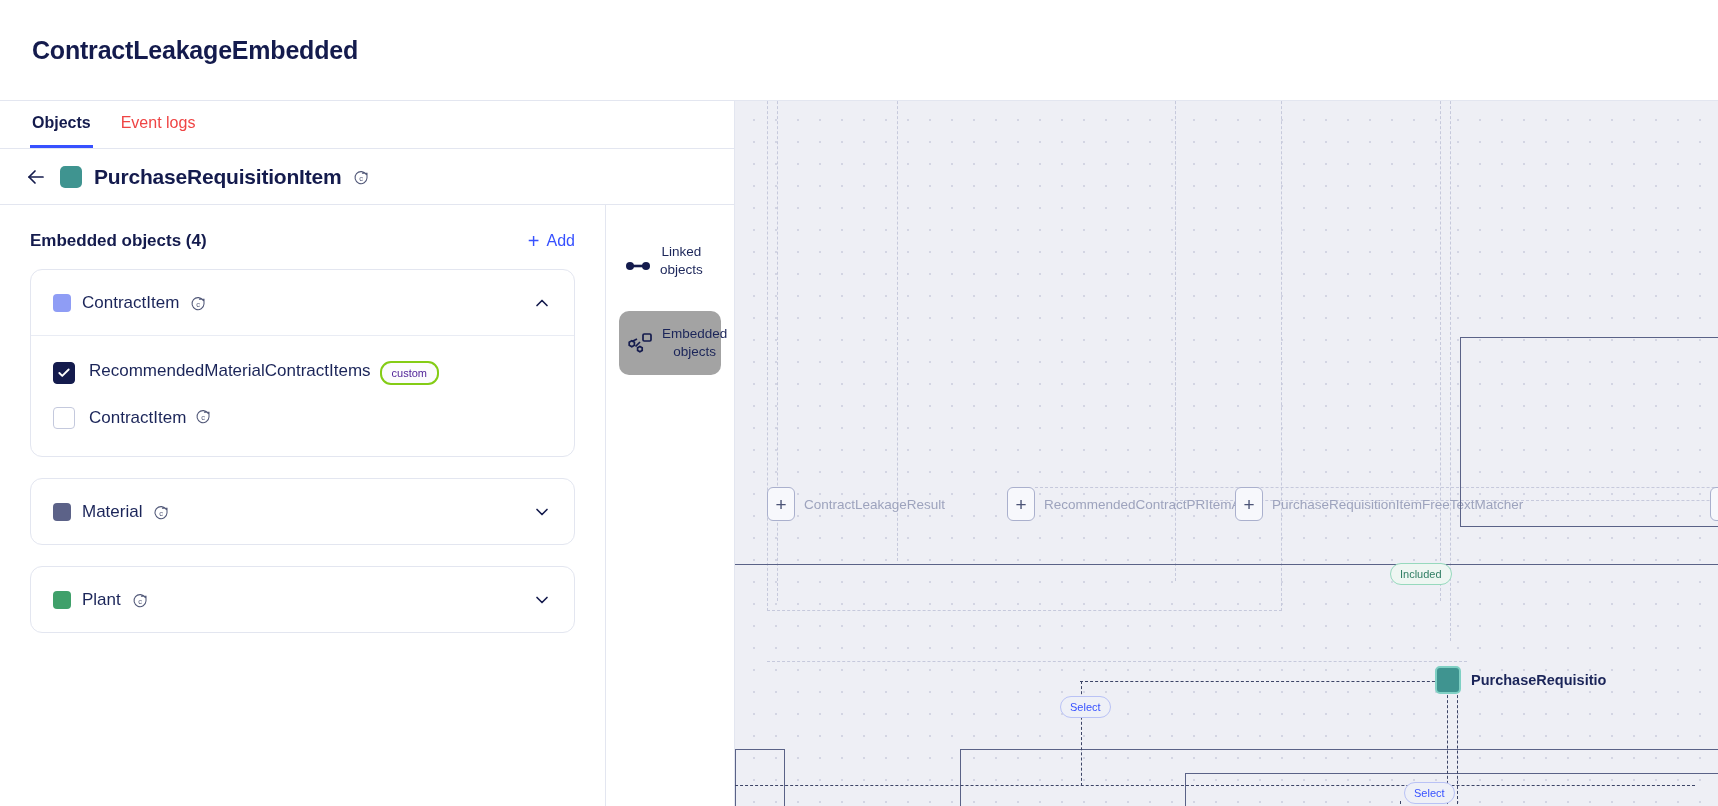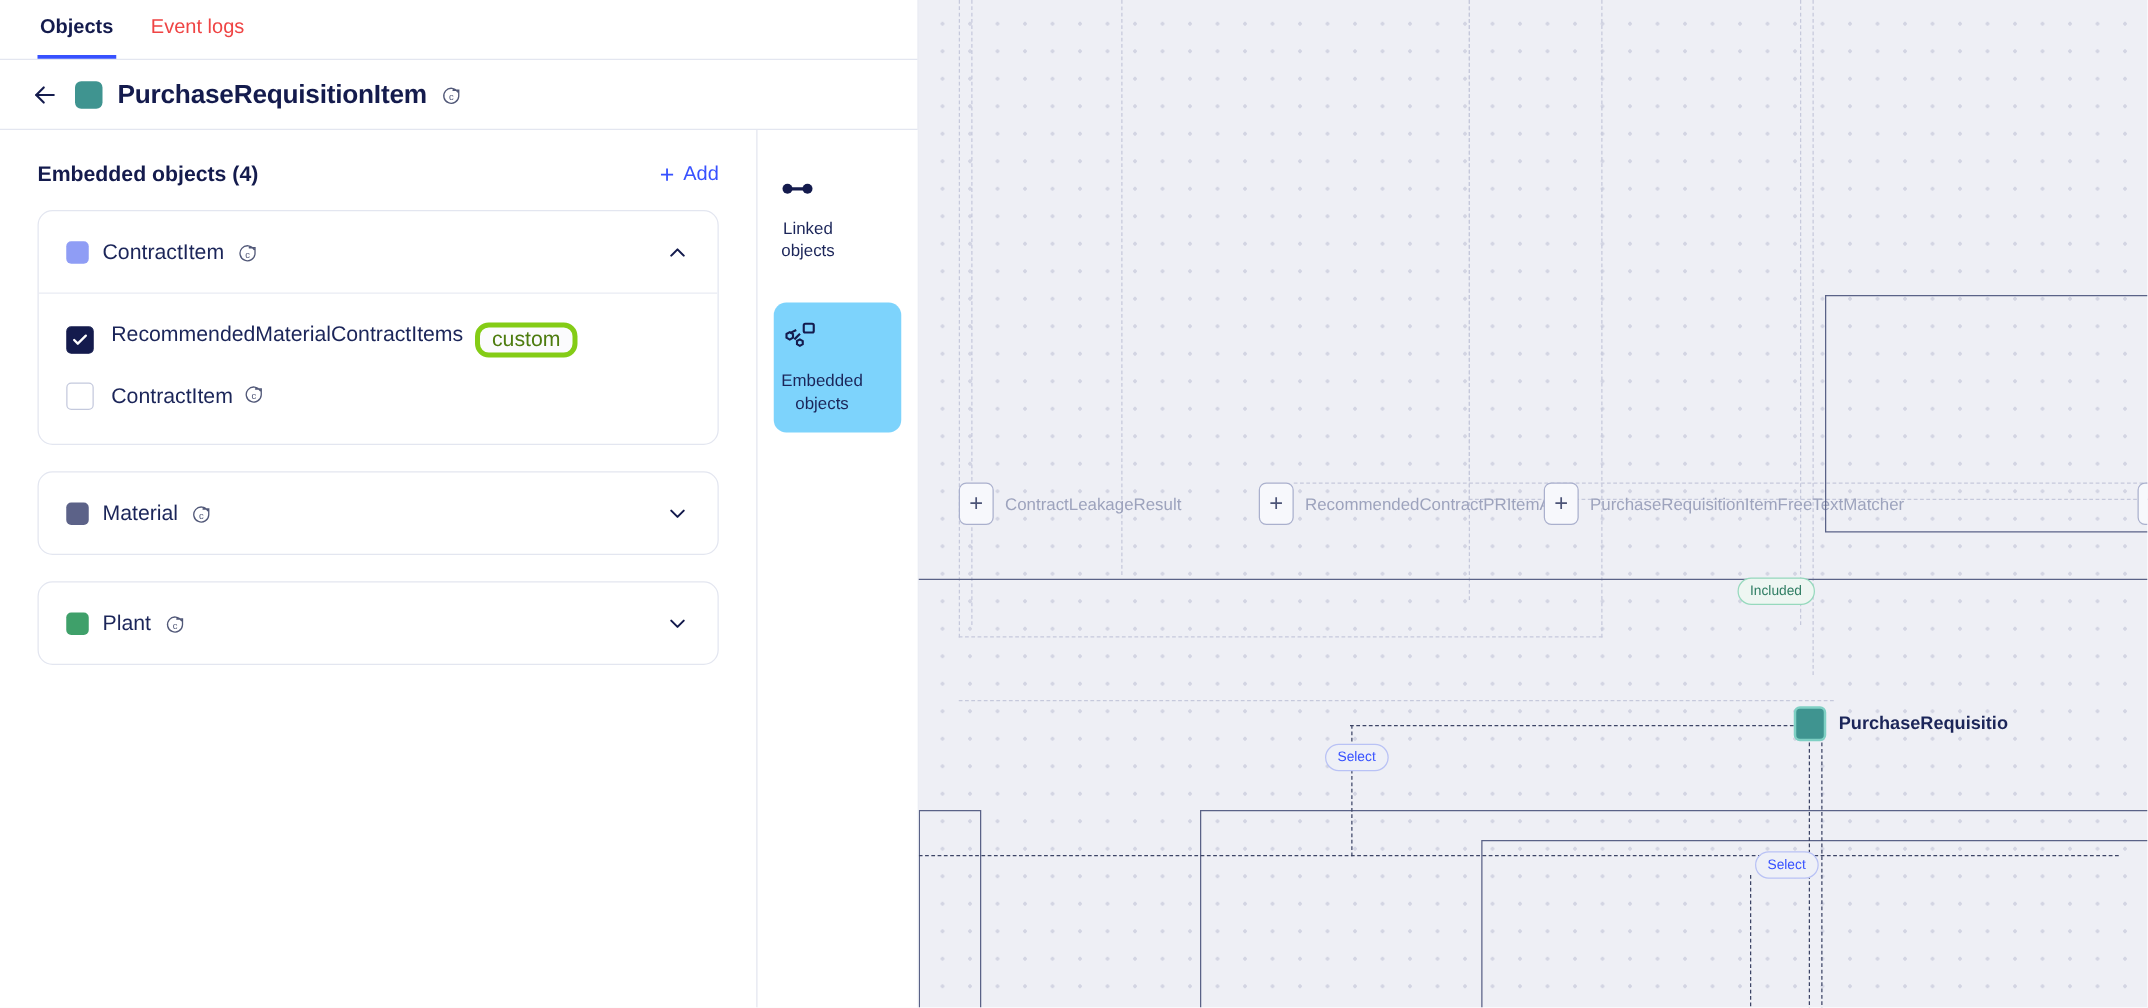--- a/index.html
+++ b/index.html
@@ -114,42 +114,42 @@
   .card-body { border-top: 1px solid #e9ecf4; padding: 14px 22px 16px 22px; }
   .chk-row { display: flex; align-items: center; gap: 14px; height: 45px; }
   .chkbox {
     width: 22px; height: 22px; flex: 0 0 22px; border-radius: 4px;
     border: 1.6px solid #c4c9dd; background: #ffffff;
     display: flex; align-items: center; justify-content: center;
   }
   .chkbox.checked { background: #141b4d; border-color: #141b4d; }
   .chk-label { font-size: 17px; color: #1b2559; display: flex; align-items: flex-start; gap: 9px; }
   .chip {
-    font-size: 17px; color: #4d7c0f; border: 4px solid #84cc16;
+    font-size: 11px; color: #4c1d95; border: 2px solid #84cc16;
     border-radius: 11px; padding: 2px 10px; background: #fbfbfd; line-height: 16px;
   }
 
   .card-foot {
     border-top: 1px solid #e9ecf4; height: 63px;
     display: flex; align-items: center; justify-content: flex-end; padding-right: 24px;
   }
   .link-danger { color: #3751ff; font-size: 16px; font-weight: 700; cursor: pointer; }
 
   
   .rail {
     flex: 1 1 auto; background: #ffffff;
     display: flex; flex-direction: column; align-items: center;
     padding-top: 24px; gap: 18px;
   }
   .rail-item {
     width: 102px; border-radius: 10px; padding: 14px 6px 14px 6px;
-    display: flex; flex-direction: column; align-items: flex-start; gap: 9px;
+    display: flex; flex-direction: row; align-items: flex-end; gap: 9px;
     cursor: pointer; user-select: none;
   }
-  .rail-item.active { background: #7dd3fc; }
+  .rail-item.active { background: #a3a3a3; }
   .rail-label {
     font-size: 13.5px; line-height: 18px; text-align: center; color: #1b2559;
   }
 
   
   .canvas {
     width: 983px; flex: 0 0 983px; position: relative; overflow: hidden;
     background-color: #eeeff5;
     background-image: radial-gradient(#d3d5e3 1.3px, transparent 1.3px);
     background-size: 22px 22px;
@@ -197,20 +197,23 @@
     border: 2.5px solid #7fd0c4; box-shadow: 0 0 0 1.5px #3f9490 inset;
     flex: 0 0 26px;
   }
   .entity-label { font-size: 14.5px; font-weight: 700; color: #1b2559; }
 </style>
 </head>
 <body>
 
 <div class="app">
 
+  <div class="titlebar">
+    <div class="app-title">ContractLeakageEmbedded</div>
+  </div>
 
   <div class="body">
 
     <div class="left-col">
 
       <div class="tabs">
         <div class="tab active">
           <span>Objects</span>
         </div>
         <div class="tab">

